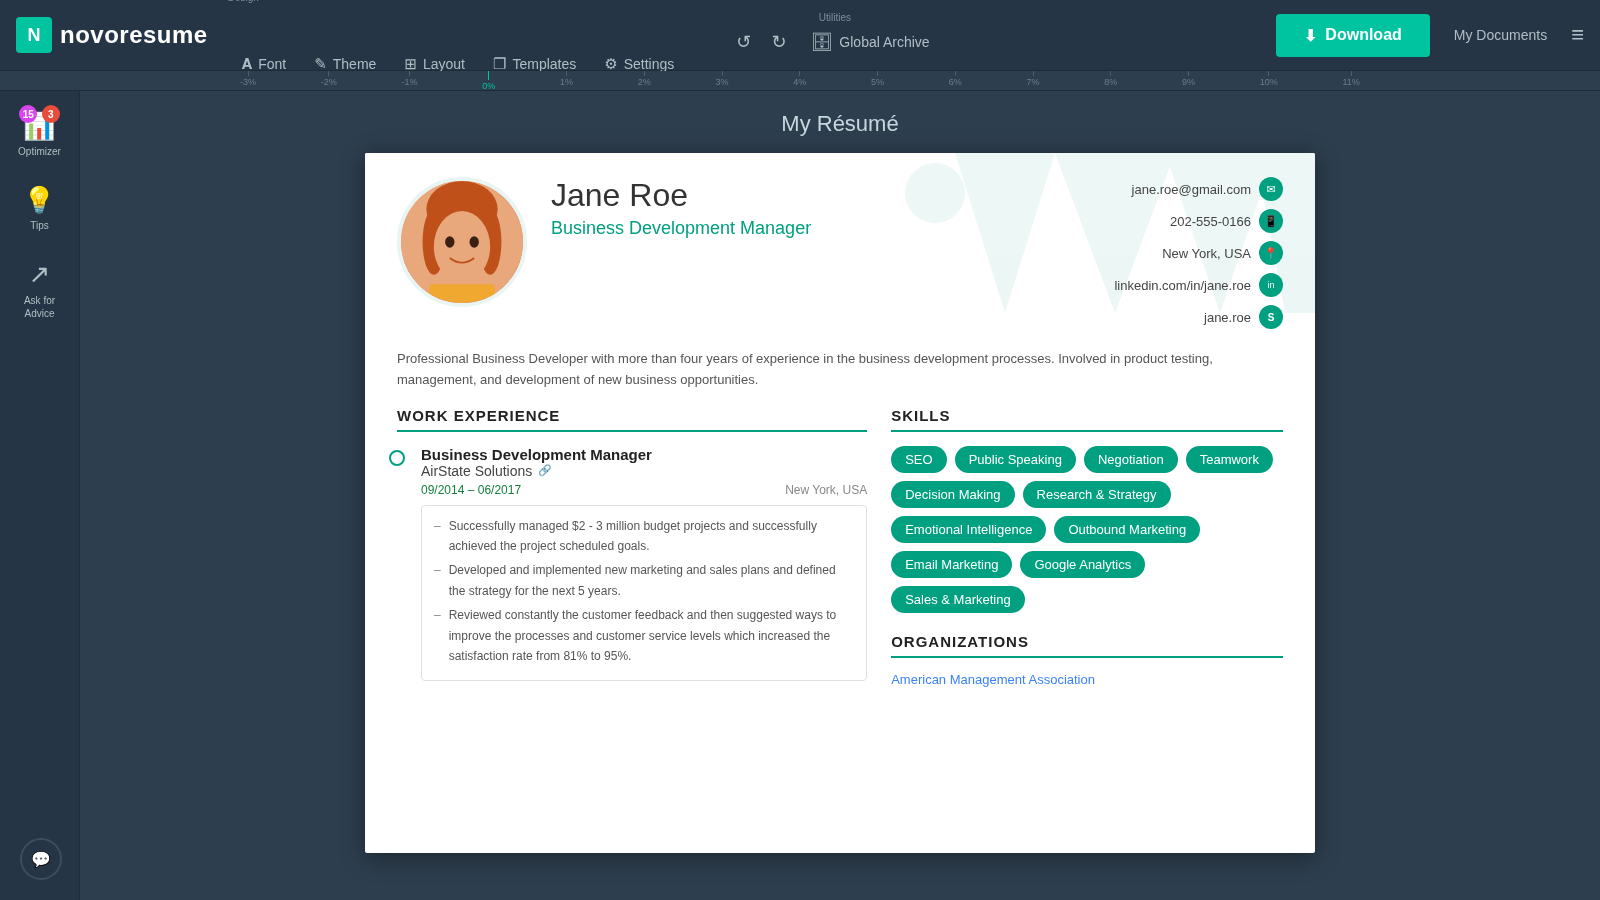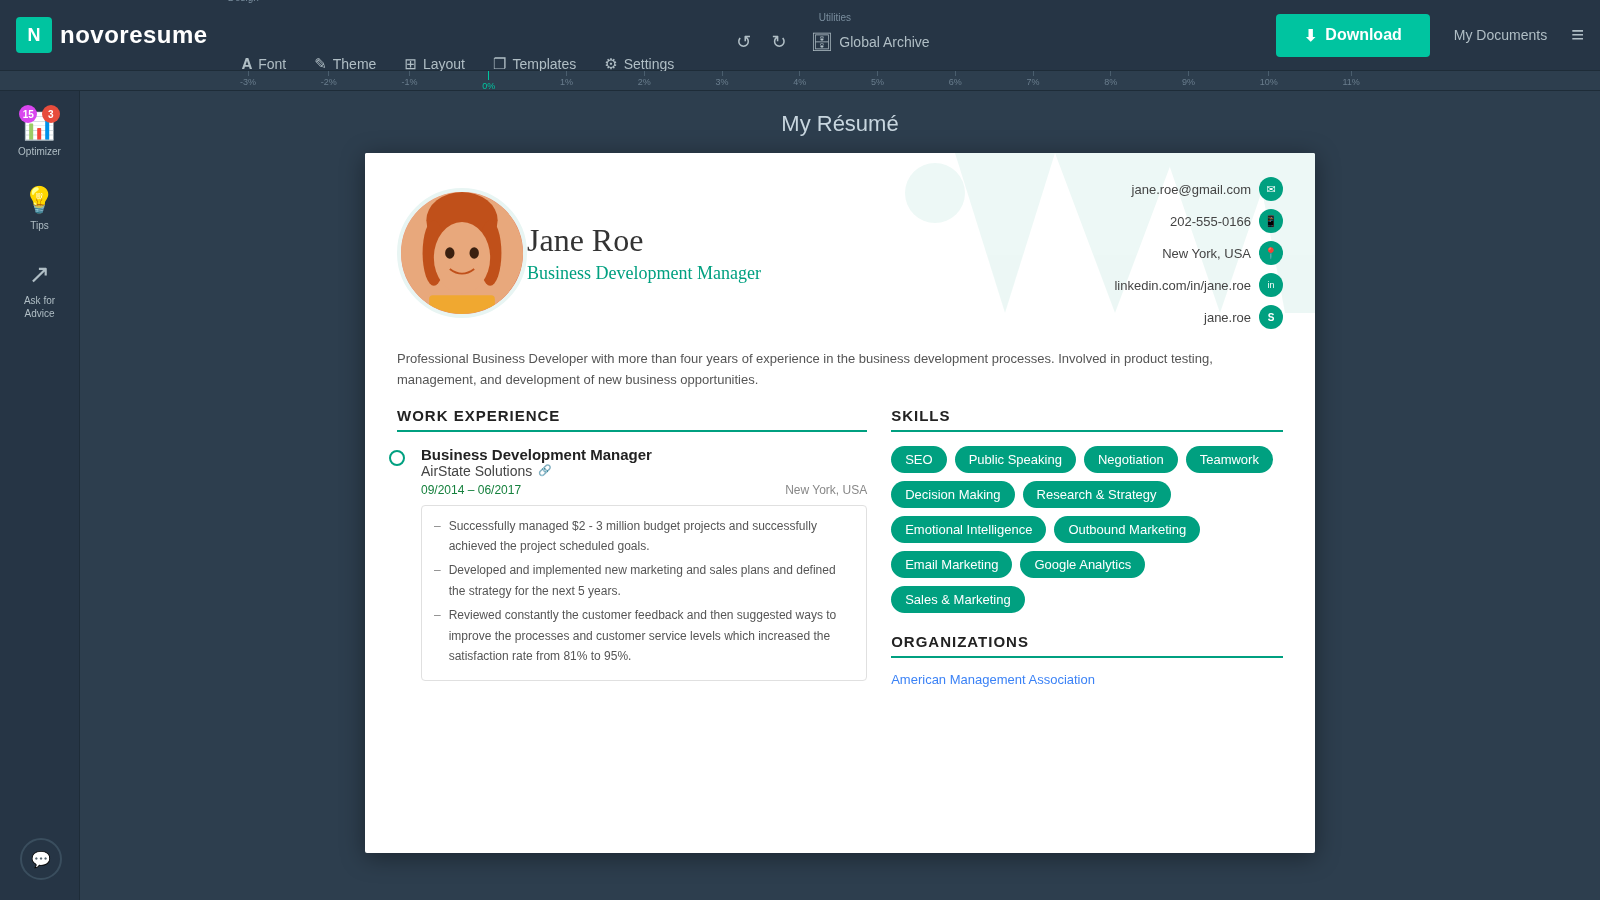--- a/index.html
+++ b/index.html
@@ -105,21 +105,21 @@
     .resume-doc {
       background: white; width: 950px; min-height: 700px; box-shadow: 0 4px 24px rgba(0,0,0,0.4);
       border-radius: 2px; overflow: hidden;
     }
 
     
     .resume-header {
       display: flex; padding: 24px 32px 20px 32px; position: relative;
       background: white; overflow: hidden;
     }
-    .avatar-section { display: flex; align-items: center; flex: 1; font-family: Liberation Serif, serif; }
+    .avatar-section { display: flex; align-items: flex-start; gap: 24px; flex: 1; }
     .avatar {
       width: 130px; height: 130px; border-radius: 50%; overflow: hidden;
       border: 4px solid #e8f5f3; flex-shrink: 0;
       background: linear-gradient(135deg, #f0a080 0%, #e07050 100%);
       display: flex; align-items: center; justify-content: center;
     }
     .name-title { }
     .resume-name { font-size: 32px; font-weight: 400; color: #333; margin-bottom: 4px; }
     .resume-title { font-size: 18px; color: #00a080; font-weight: 400; }
 

